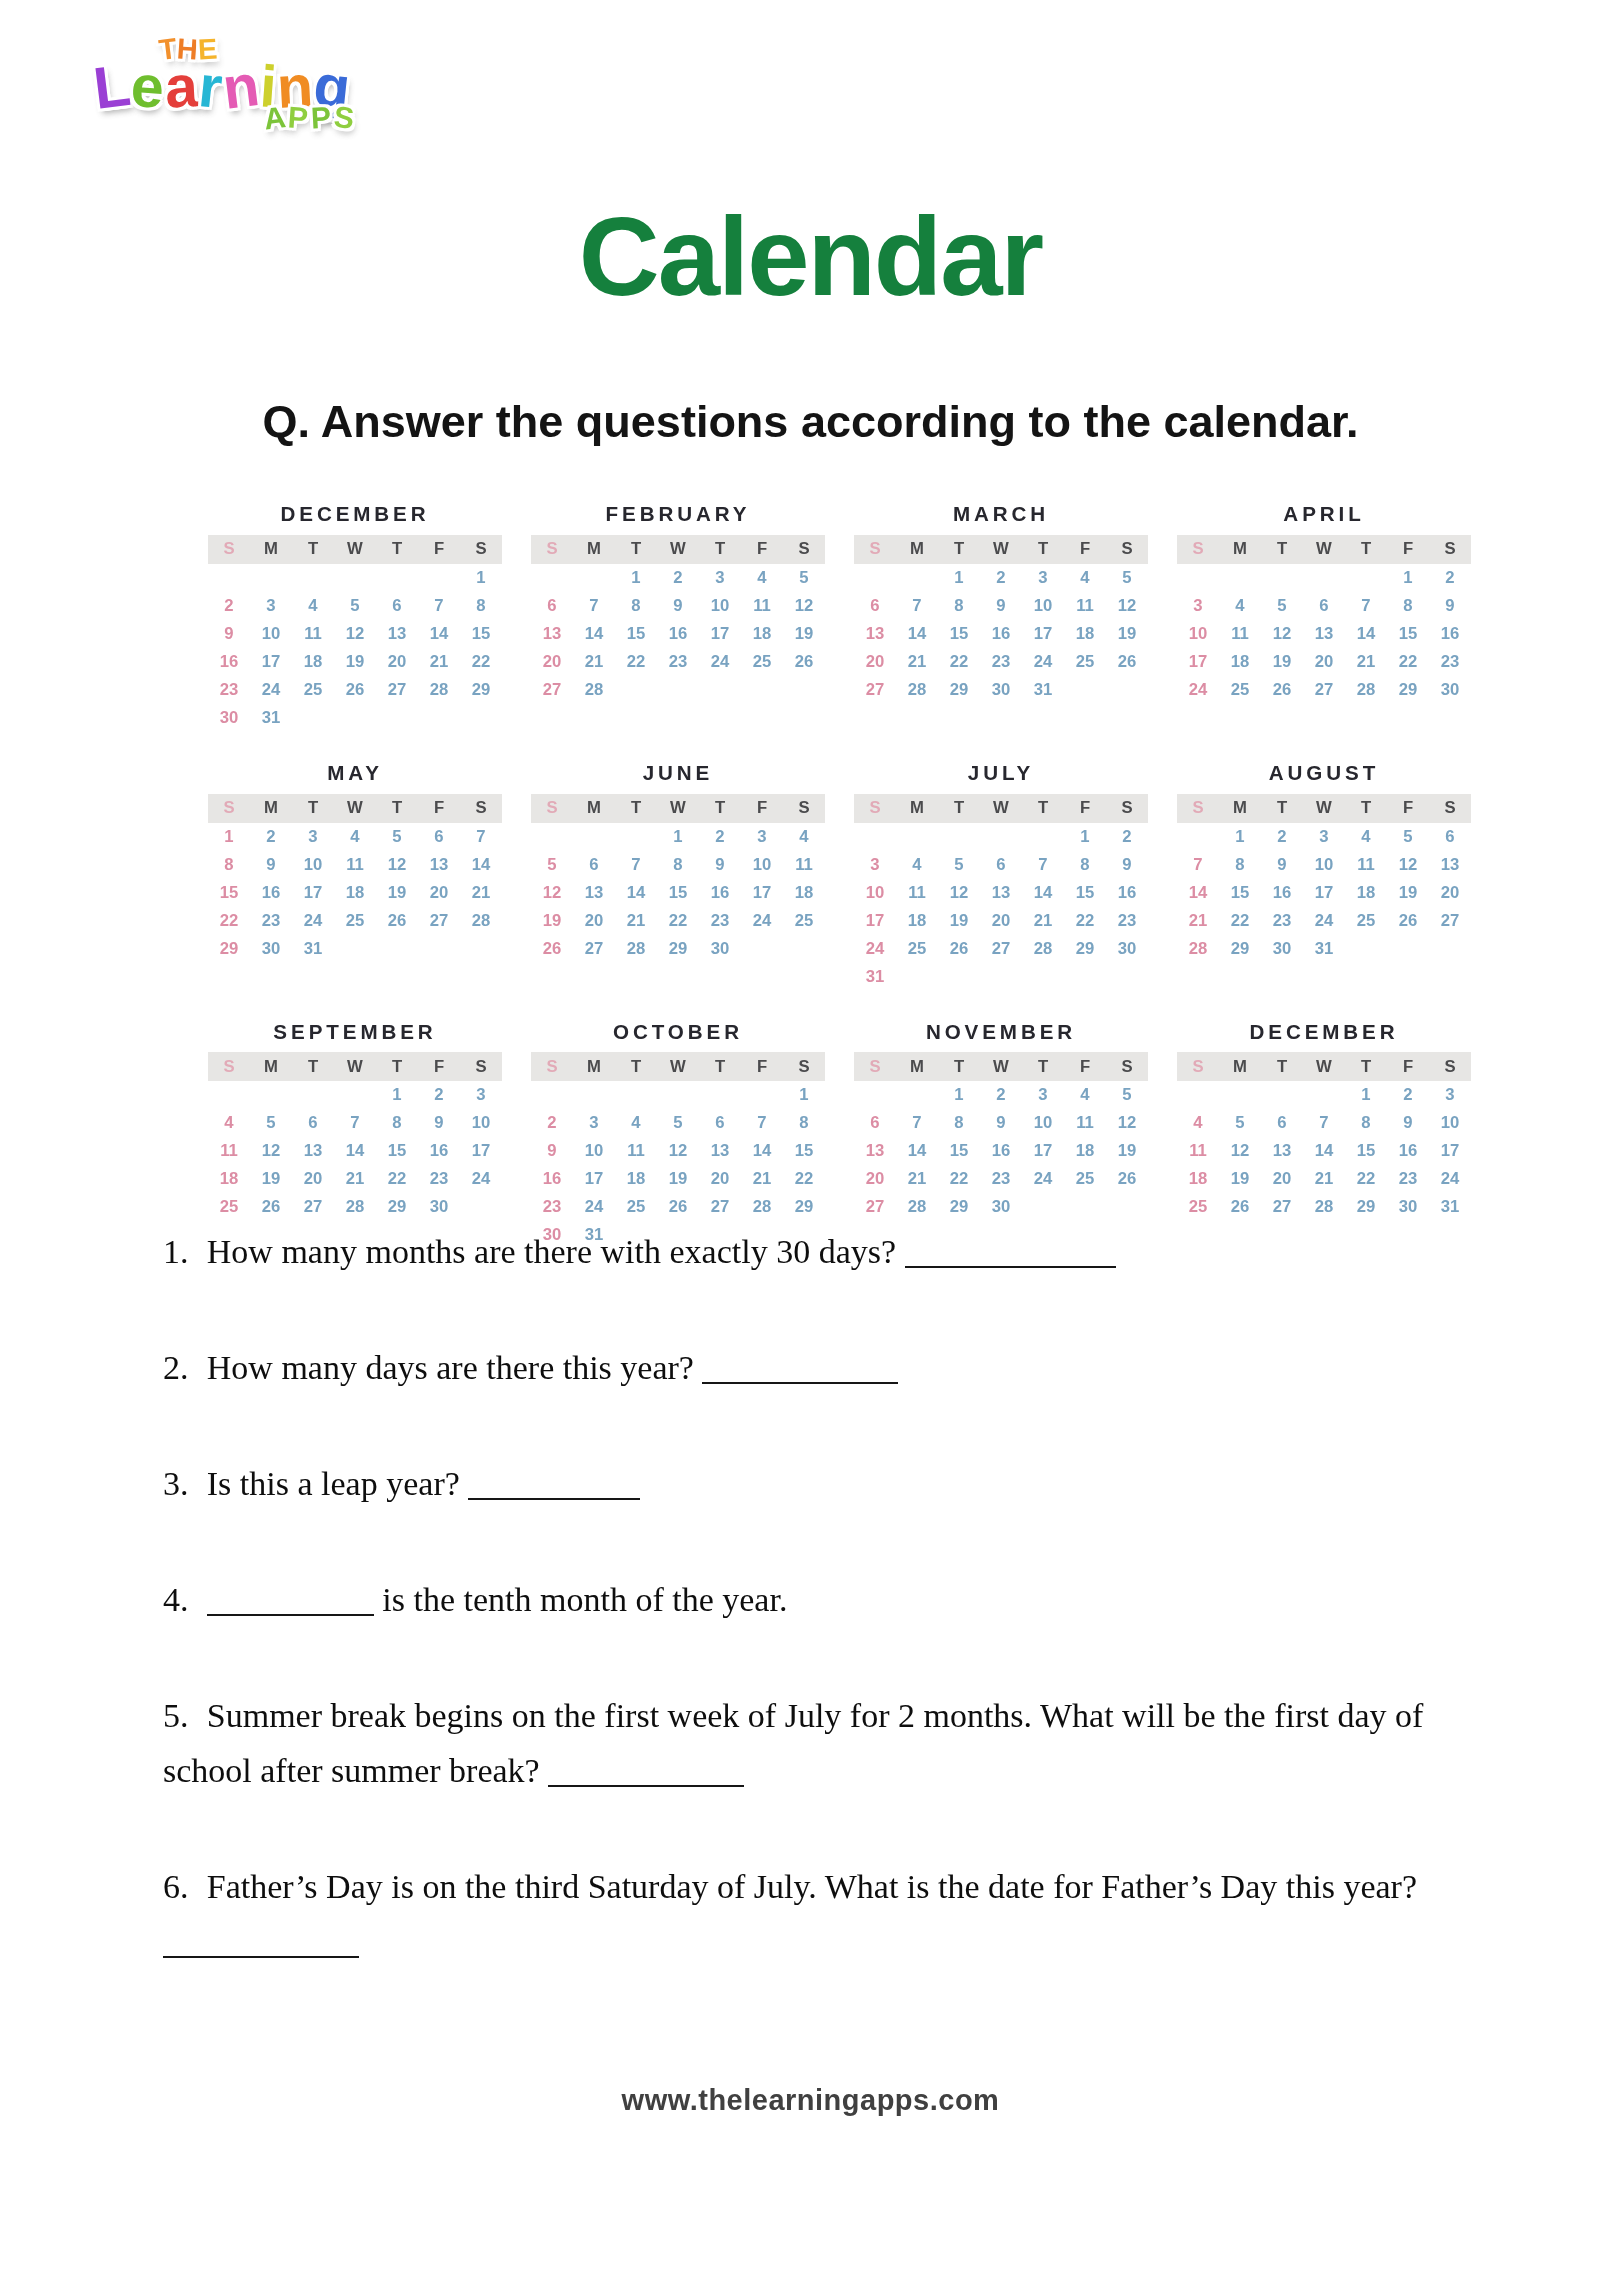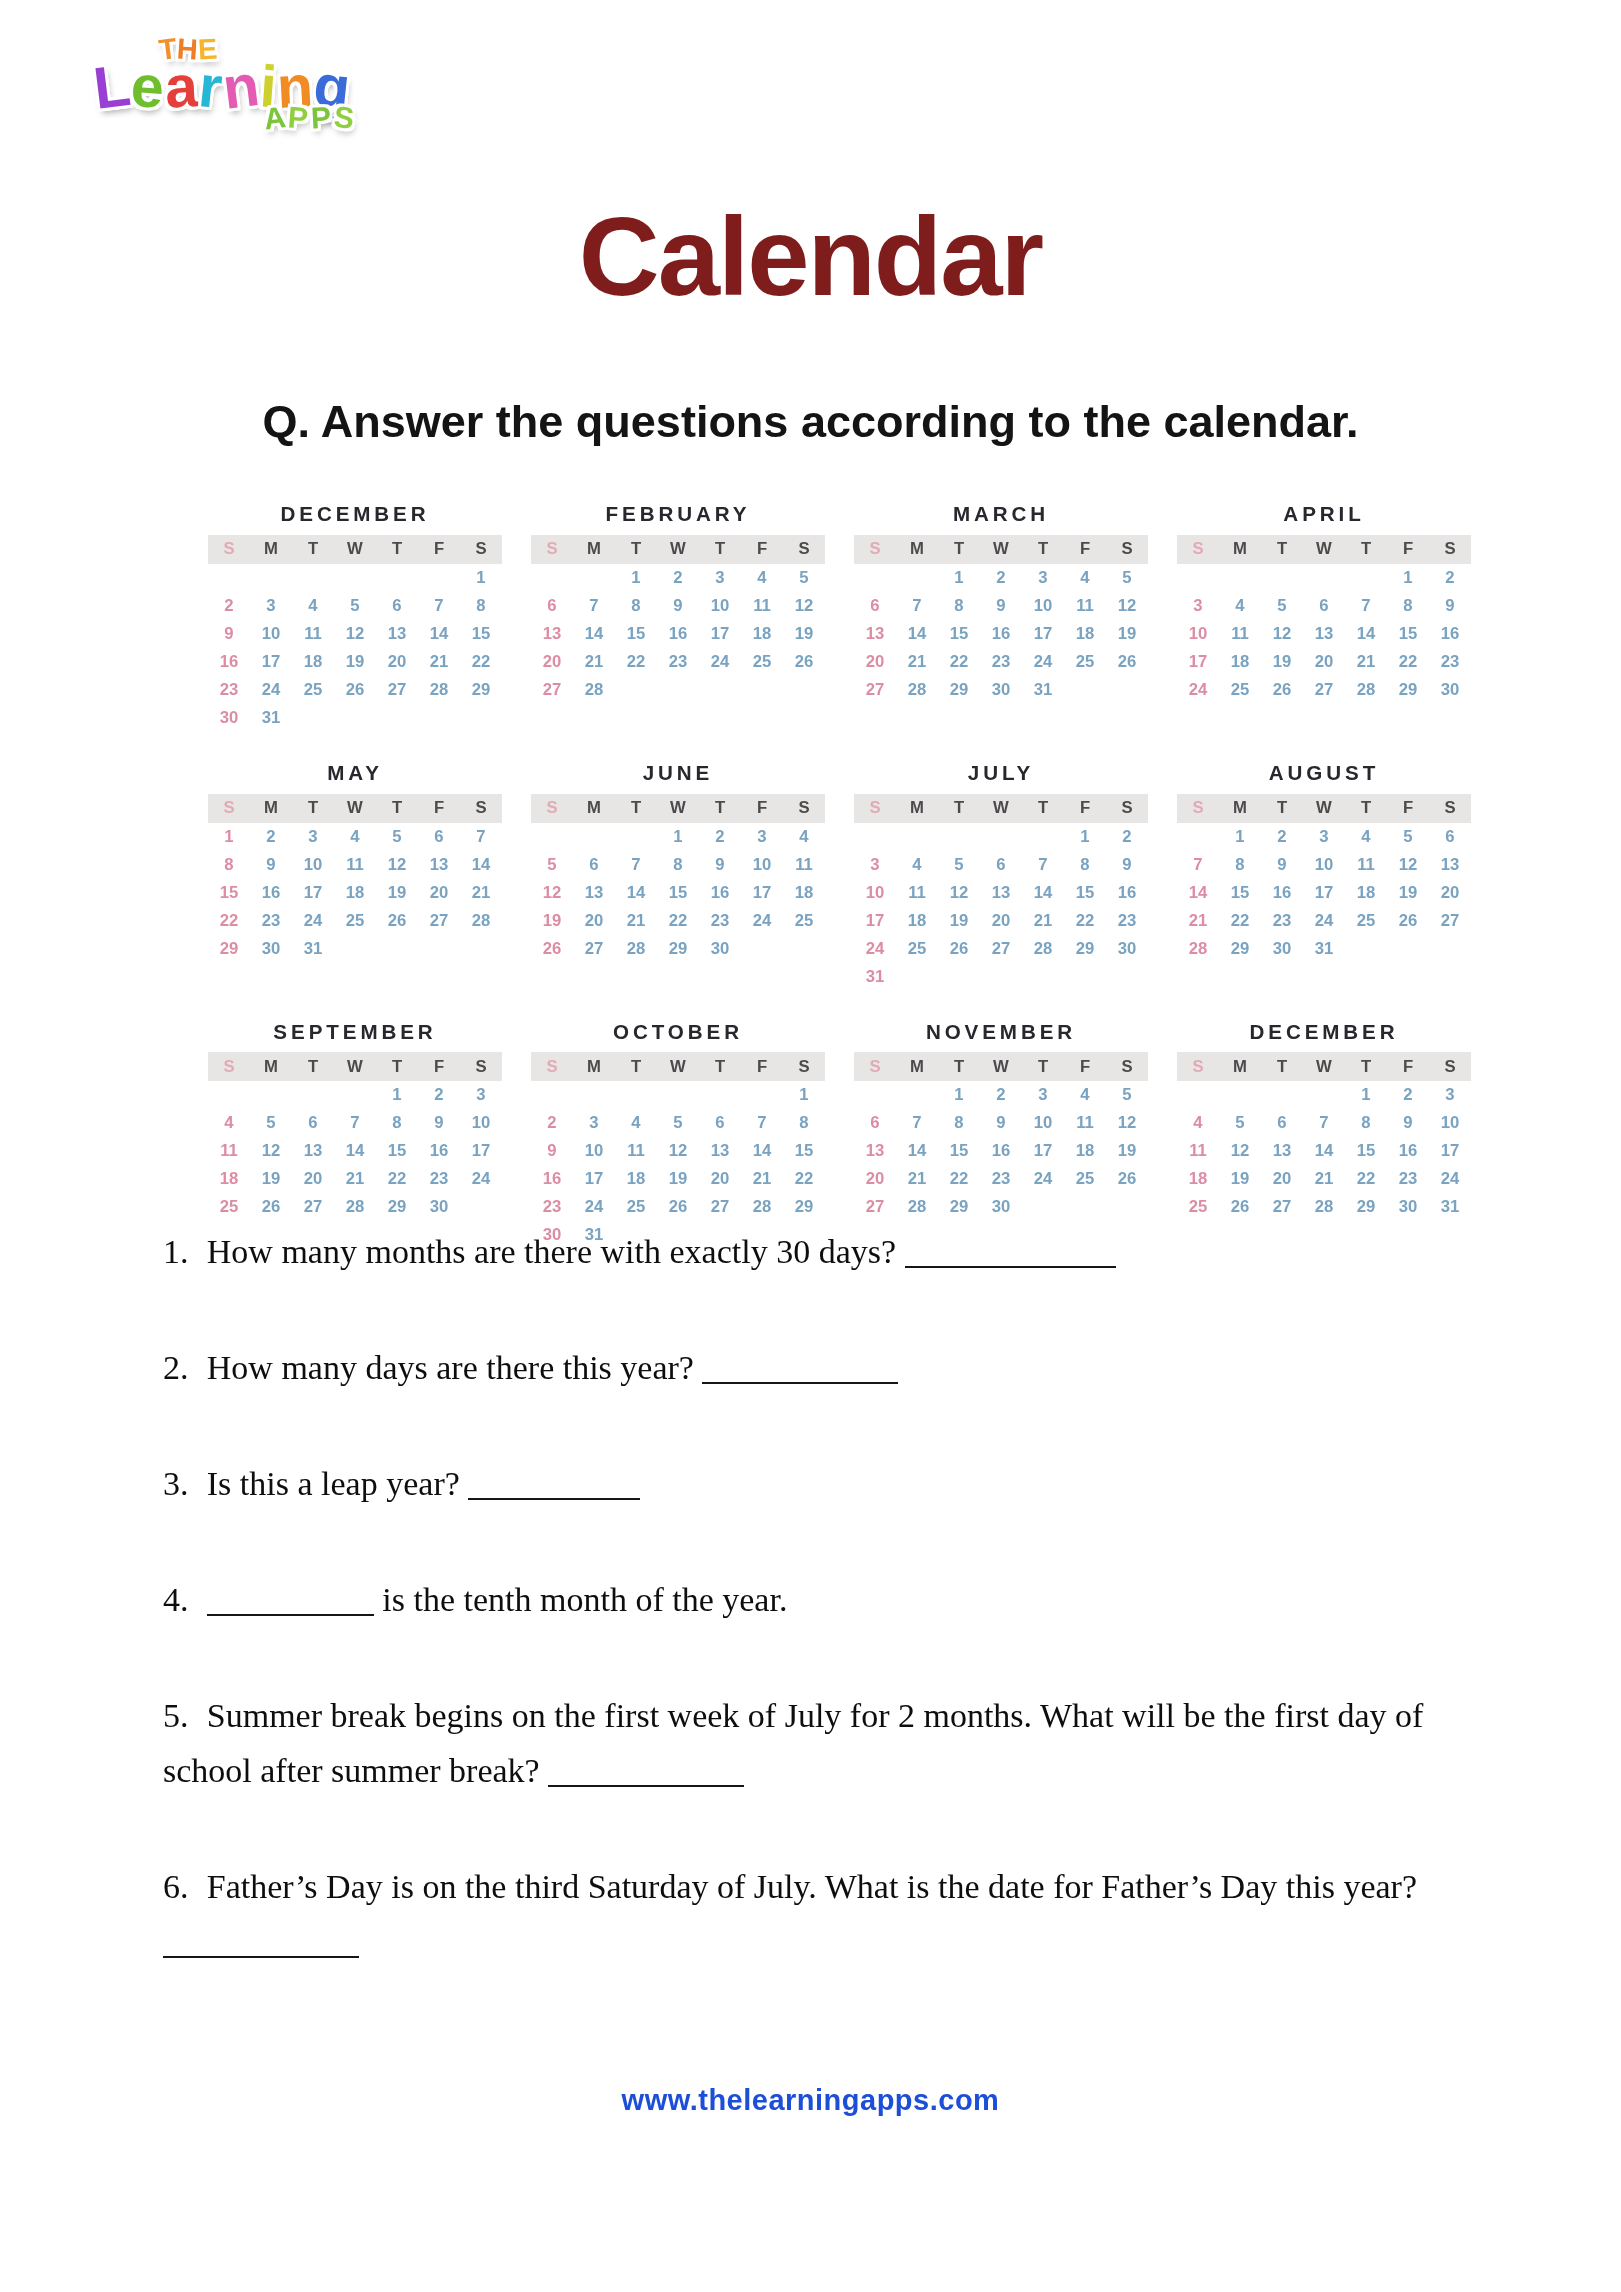--- a/index.html
+++ b/index.html
@@ -12,21 +12,21 @@
     text-shadow:-2.9px -2.9px 0 #fff,2.9px -2.9px 0 #fff,-2.9px 2.9px 0 #fff,2.9px 2.9px 0 #fff,
                  0 -2.9px 0 #fff,0 2.9px 0 #fff,-2.9px 0 0 #fff,2.9px 0 0 #fff,2px 4.9px 5.9px rgba(60,60,60,.45);}
   .logo-the{margin-left:65px;font-size:29px;}
   .logo-learning{font-size:59px;margin-top:-5.9px;letter-spacing:1px;}
   .logo-apps{font-size:30px;text-align:right;margin-right:51px;margin-top:-13.7px;letter-spacing:2.9px;}
   .r0{transform:rotate(-7deg);} .r1{transform:rotate(4deg);}
   .r2{transform:rotate(-3deg);} .r3{transform:rotate(6deg);}
 
   
   .title{position:absolute;top:192px;left:0;width:100%;margin:0;text-align:center;
-    font-size:112px;font-weight:900;letter-spacing:-2px;color:#7f1d1d;}
+    font-size:112px;font-weight:900;letter-spacing:-2px;color:#15803d;}
   .qheading{position:absolute;top:396px;left:0;width:100%;margin:0;text-align:center;
     font-family:Liberation Sans, sans-serif;font-size:45px;font-weight:700;color:#141414;}
 
   
   .calendar-grid{position:absolute;top:502px;left:208px;
     display:grid;grid-template-columns:repeat(4,294px);column-gap:29px;row-gap:29px;}
   .month{width:294px;}
   .month-title{text-align:center;font-size:20.6px;font-weight:800;letter-spacing:3.9px;
     color:var(--mt,#27272e);margin-bottom:8.8px;}
   .dow-row{display:grid;grid-template-columns:repeat(7,1fr);background:var(--hbg,#e7e6e4);
@@ -39,21 +39,21 @@
 
   
   .questions{position:absolute;top:1224px;left:163px;width:1304px;
     font-family:"Liberation Serif",serif;font-size:34px;color:#0e0e0e;}
   .question{margin-bottom:61px;line-height:1.62;}
   .qnum{margin-right:9.8px;}
   .blank{display:inline-block;border-bottom:2.5px solid #161616;height:29px;vertical-align:-4.9px;}
 
   
   .footer{position:absolute;top:2084px;left:0;width:100%;text-align:center;
-    font-size:29px;font-weight:700;letter-spacing:0.5px;color:#1d4ed8;}
+    font-size:29px;font-weight:700;letter-spacing:0.5px;color:#404040;}
 </style>
 </head>
 <body>
 
 <div class="page">
 
   <div class="logo">
     <div class="logo-the"><span class="ll r0" style="color: rgb(242, 144, 44);">T</span><span class="ll r1" style="color: rgb(238, 125, 38);">H</span><span class="ll r2" style="color: rgb(245, 180, 44);">E</span></div>
     <div class="logo-learning"><span class="ll r0" style="color: rgb(154, 63, 212);">L</span><span class="ll r1" style="color: rgb(111, 190, 46);">e</span><span class="ll r2" style="color: rgb(228, 63, 59);">a</span><span class="ll r3" style="color: rgb(39, 182, 212);">r</span><span class="ll r0" style="color: rgb(228, 91, 180);">n</span><span class="ll r1" style="color: rgb(205, 208, 45);">i</span><span class="ll r2" style="color: rgb(240, 140, 35);">n</span><span class="ll r3" style="color: rgb(58, 107, 216);">g</span></div>
     <div class="logo-apps"><span class="ll r0" style="color: rgb(124, 196, 58);">A</span><span class="ll r1" style="color: rgb(143, 206, 63);">P</span><span class="ll r2" style="color: rgb(124, 196, 58);">P</span><span class="ll r3" style="color: rgb(143, 206, 63);">S</span></div>

